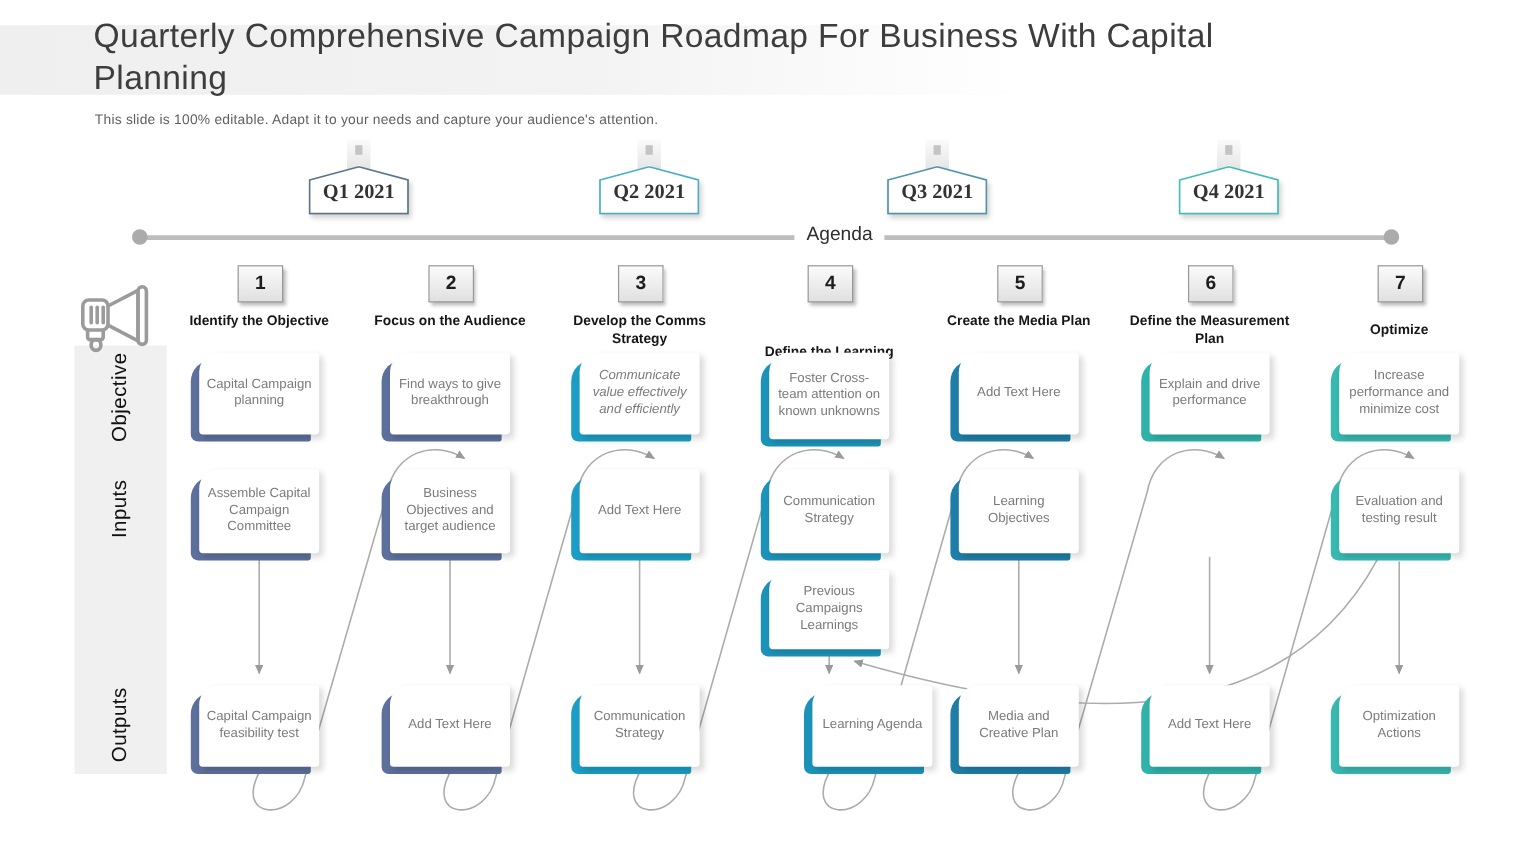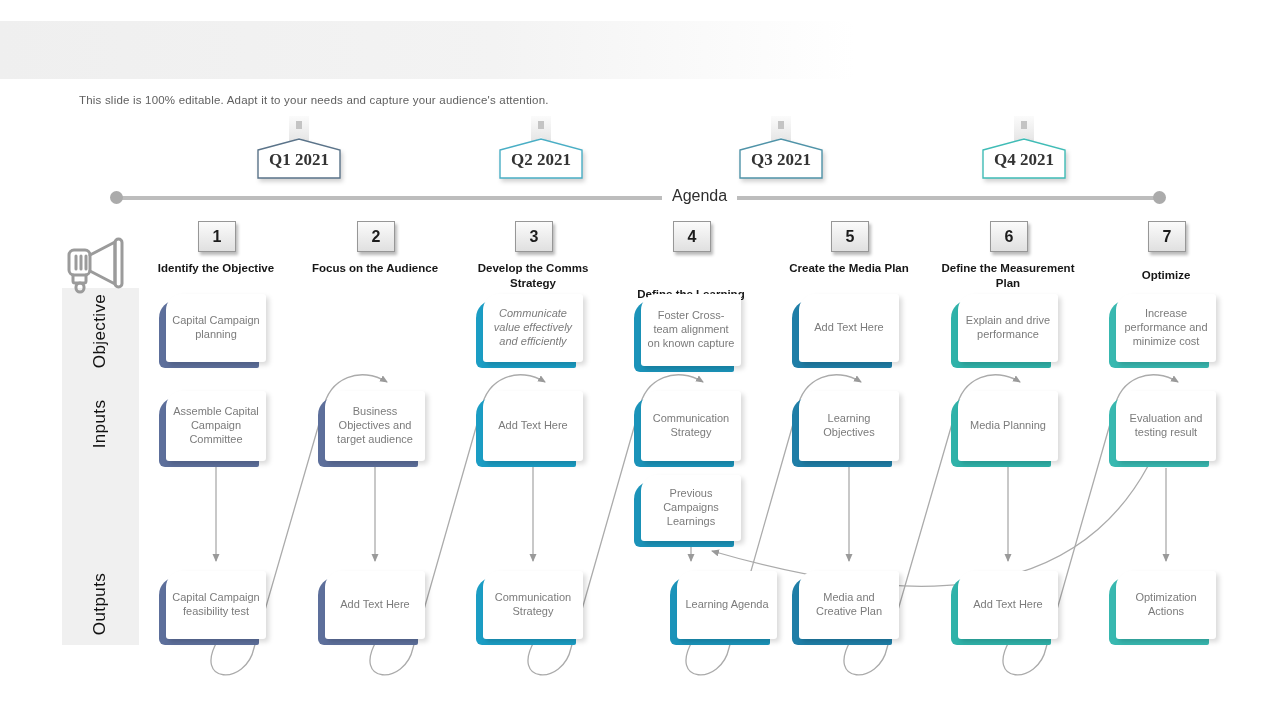--- a/index.html
+++ b/index.html
@@ -45,20 +45,21 @@
     color:#7b7b7b;font-size:11px;line-height:1.25;padding:3px 5px;box-sizing:border-box;}
   
   .connectors{position:absolute;left:0;top:0;z-index:2;}
 </style>
 </head>
 <body>
 
 <div class="slide">
 
   <div class="title-band"></div>
+  <div class="title">Quarterly Comprehensive Campaign Roadmap For Business With Capital Planning</div>
   <div class="subtitle">This slide is 100% editable. Adapt it to your needs and capture your audience's attention.</div>
 
   <div class="pin" style="left:289px;top:116px;">
       <div class="pin-dot"></div>
     </div>
   <div class="pin" style="left:531px;top:116px;">
       <div class="pin-dot"></div>
     </div>
   <div class="pin" style="left:771px;top:116px;">
       <div class="pin-dot"></div>
@@ -164,20 +165,24 @@
   </div>
   <div class="card" style="left: 166px; top: 391px; height: 70px; --accent: #5d6f9b;">
     <div class="accent"></div>
     <div class="face">Assemble Capital Campaign Committee</div>
   </div>
   <div class="card" style="left: 166px; top: 571px; height: 68px; --accent: #5d6f9b;">
     <div class="accent"></div>
     <div class="face">Capital Campaign feasibility test</div>
   </div>
 
+  <div class="card" style="left: 325px; top: 294px; height: 68px; --accent: #5d6f9b;">
+    <div class="accent"></div>
+    <div class="face">Find ways to give breakthrough</div>
+  </div>
   <div class="card" style="left: 325px; top: 391px; height: 70px; --accent: #5d6f9b;">
     <div class="accent"></div>
     <div class="face">Business Objectives and target audience</div>
   </div>
   <div class="card" style="left: 325px; top: 571px; height: 68px; --accent: #5d6f9b;">
     <div class="accent"></div>
     <div class="face">Add Text Here</div>
   </div>
 
   <div class="card" style="left: 483px; top: 294px; height: 68px; font-style: italic; --accent: #1b9dc4;">
@@ -188,21 +193,21 @@
     <div class="accent"></div>
     <div class="face">Add Text Here</div>
   </div>
   <div class="card" style="left: 483px; top: 571px; height: 68px; --accent: #1b9dc4;">
     <div class="accent"></div>
     <div class="face">Communication Strategy</div>
   </div>
 
   <div class="card" style="left: 641px; top: 294px; height: 72px; --accent: #1b93b9;">
     <div class="accent"></div>
-    <div class="face">Foster Cross-team alignment on known capture</div>
+    <div class="face">Foster Cross-team attention on known unknowns</div>
   </div>
   <div class="card" style="left: 641px; top: 391px; height: 70px; --accent: #1b93b9;">
     <div class="accent"></div>
     <div class="face">Communication Strategy</div>
   </div>
   <div class="card" style="left: 641px; top: 475px; height: 66px; --accent: #1b93b9;">
     <div class="accent"></div>
     <div class="face">Previous Campaigns Learnings</div>
   </div>
   <div class="card" style="left: 677px; top: 571px; height: 68px; --accent: #1b93b9;">
@@ -220,24 +225,20 @@
   </div>
   <div class="card" style="left: 799px; top: 571px; height: 68px; --accent: #1f7ea7;">
     <div class="accent"></div>
     <div class="face">Media and Creative Plan</div>
   </div>
 
   <div class="card" style="left: 958px; top: 294px; height: 68px; --accent: #2fb2a9;">
     <div class="accent"></div>
     <div class="face">Explain and drive performance</div>
   </div>
-  <div class="card" style="left: 958px; top: 391px; height: 70px; --accent: #2fb2a9;">
-    <div class="accent"></div>
-    <div class="face">Media Planning</div>
-  </div>
   <div class="card" style="left: 958px; top: 571px; height: 68px; --accent: #2fb2a9;">
     <div class="accent"></div>
     <div class="face">Add Text Here</div>
   </div>
 
   <div class="card" style="left: 1116px; top: 294px; height: 68px; --accent: #38b8b0;">
     <div class="accent"></div>
     <div class="face">Increase performance and minimize cost</div>
   </div>
   <div class="card" style="left: 1116px; top: 391px; height: 70px; --accent: #38b8b0;">

